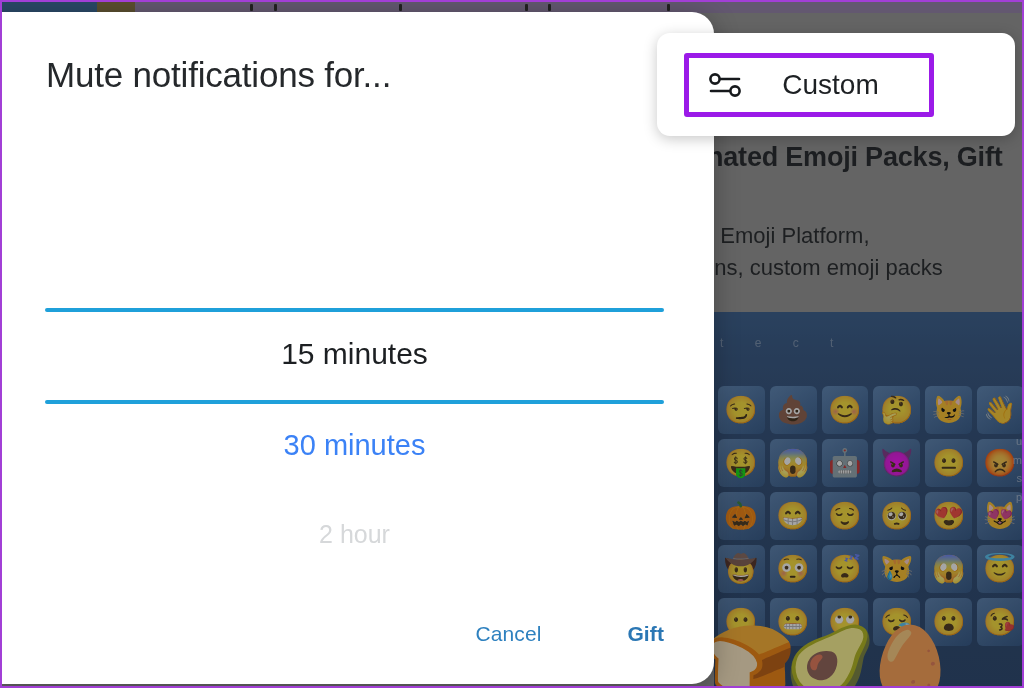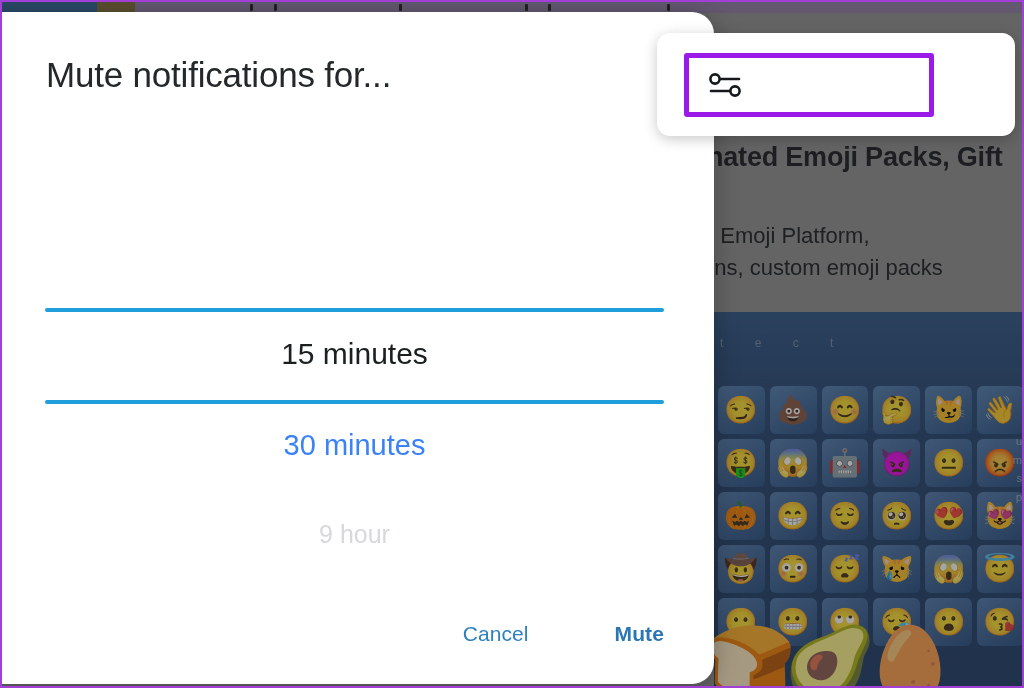--- a/index.html
+++ b/index.html
@@ -371,33 +371,34 @@
   <div id="mute-dialog">
 
     <div id="dialog-title">Mute notifications for...</div>
 
     <div id="time-picker">
       <div class="rule top"></div>
       <div class="rule bottom"></div>
 
       <div class="opt selected">15 minutes</div>
       <div class="opt next">30 minutes</div>
-      <div class="opt faded">9 hour</div>
+      <div class="opt faded">2 hour</div>
     </div>
 
     <div id="dialog-actions">
       <button class="dlg-btn">Cancel</button>
-      <button class="dlg-btn primary">Mute</button>
+      <button class="dlg-btn primary">Gift</button>
     </div>
   </div>
 
   <div id="custom-popup">
     <div id="menu-item-custom">
       <svg class="tune-icon" viewBox="0 0 40 30">
         <line x1="13" y1="9" x2="33" y2="9" stroke="#16191c" stroke-width="2.6" stroke-linecap="round"></line>
         <circle cx="9" cy="9" r="4.6" fill="#ffffff" stroke="#16191c" stroke-width="2.6"></circle>
         <line x1="5" y1="21" x2="25" y2="21" stroke="#16191c" stroke-width="2.6" stroke-linecap="round"></line>
         <circle cx="29" cy="21" r="4.6" fill="#ffffff" stroke="#16191c" stroke-width="2.6"></circle>
       </svg>
+      <span class="label">Custom</span>
     </div>
   </div>
 
 </div>
 
 </body></html>

